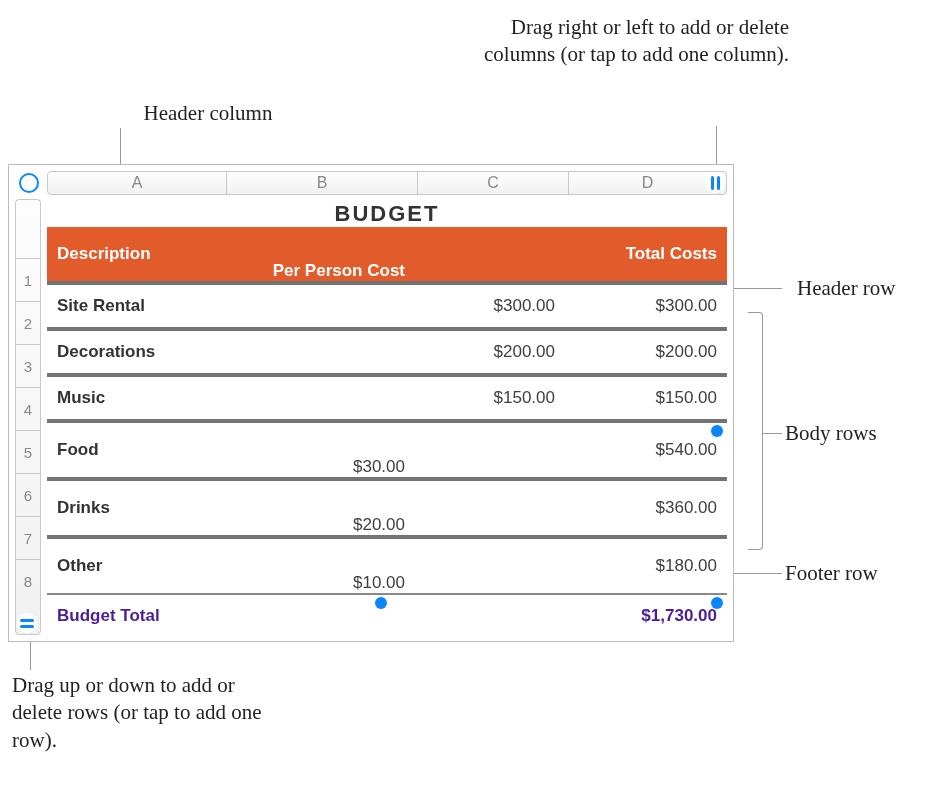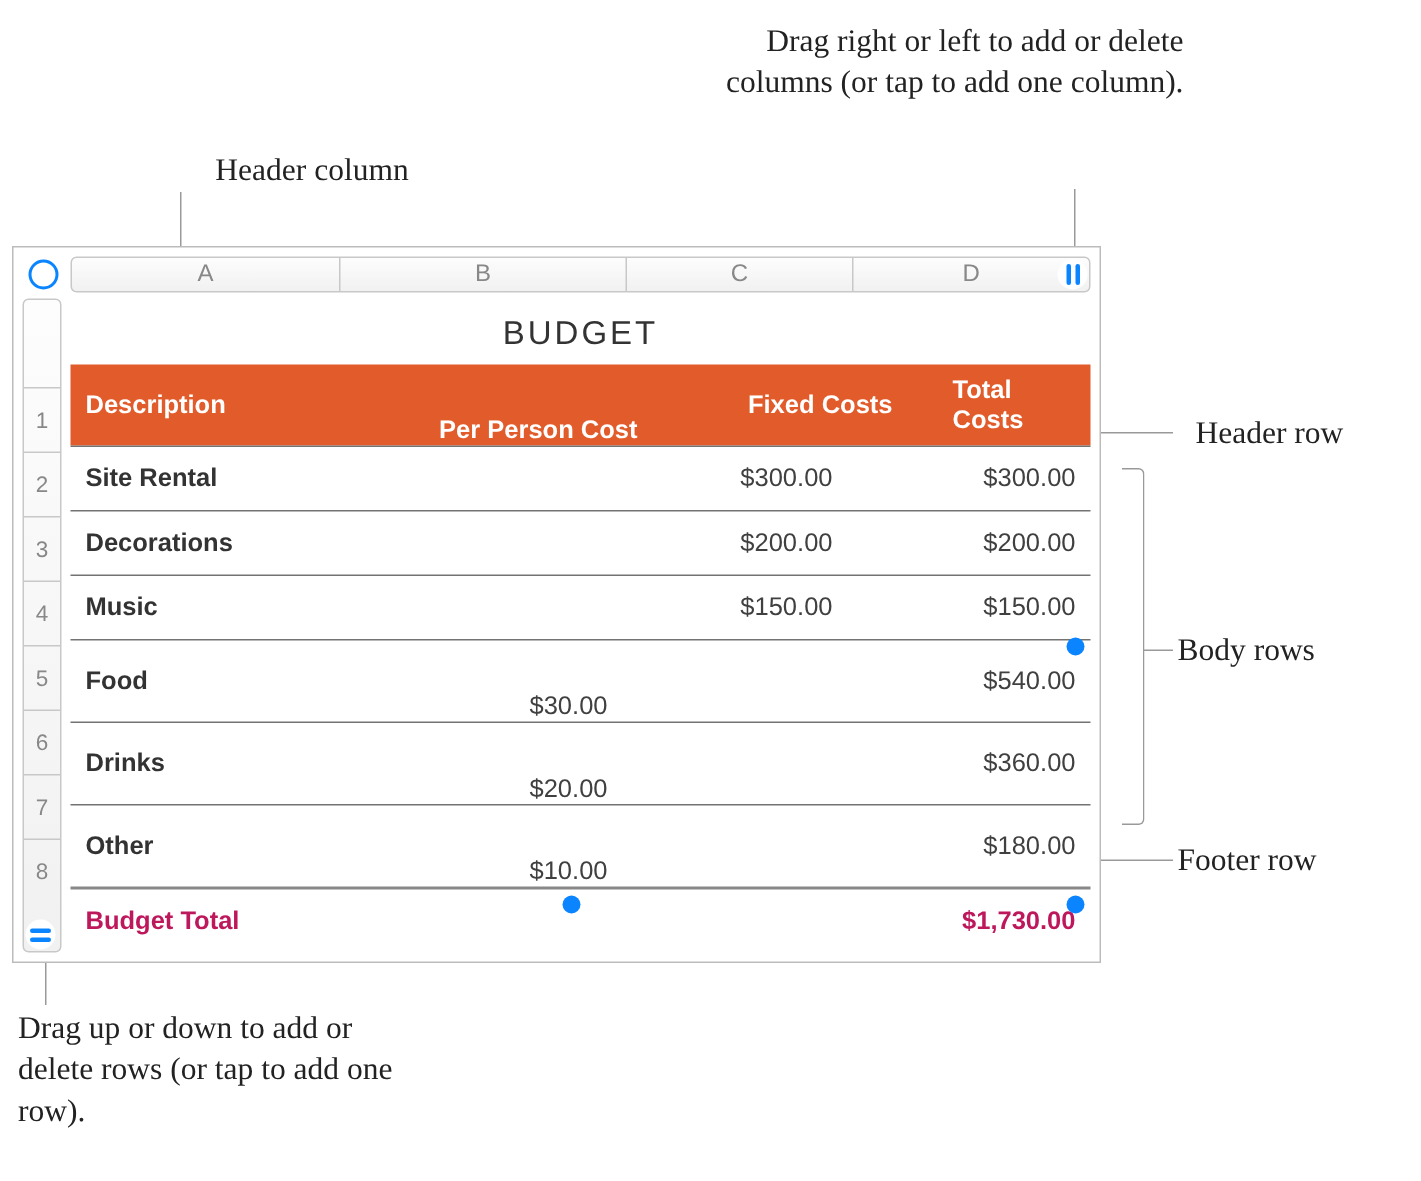--- a/index.html
+++ b/index.html
@@ -187,25 +187,25 @@
     flex-direction: column;
   }
   .grid .title-row {
     height: 58px;
     display: flex;
     align-items: center;
     justify-content: center;
     font-size: 22px;
     letter-spacing: 2px;
     color: #333;
-    font-weight: 400;
+    font-weight: 700;
   }
   .grid .row {
     display: flex;
-    border-top: 1px solid #737373;
+    border-top: 4px solid #737373;
     flex: 0 0 42px;
   }
   .grid .row.footer {
     border-top: 2px solid #888;
   }
   .grid .cell {
     padding: 0 10px;
     display: flex;
     align-items: center;
     font-size: 17px;
@@ -214,27 +214,26 @@
   }
   .cell.cA { flex: 0 0 178px; justify-content: flex-start; font-weight: 600; color: #333; }
   .cell.cB { flex: 0 0 190px; justify-content: flex-end; margin-top: 34px; }
   .cell.cC { flex: 0 0 150px; justify-content: flex-end; }
   .cell.cD { flex: 1 1 0;     justify-content: flex-end; }
 
   
   .grid .row.header {
     background: #e25c2b;
     border-top: none;
-    gap: 20px;
   }
   .grid .row.header .cell { color: #fff; font-weight: 700; }
   .grid .row.header .cell.cB,
   .grid .row.header .cell.cC,
   .grid .row.header .cell.cD { justify-content: flex-end; font-weight: 700; }
-  .grid .row.footer .cell { font-weight: 700; color: #be185d; }
+  .grid .row.footer .cell { font-weight: 700; color: #4c1d95; }
 
   
   .dot {
     position: absolute;
     width: 12px; height: 12px;
     background: #0a84ff;
     border-radius: 50%;
     z-index: 2;
   }
 </style>
@@ -290,21 +289,20 @@
     <div class="row-hdr-cell r">7</div>
     <div class="row-hdr-cell r">8</div>
   </div>
 
   <div class="grid">
     <div class="title-row">BUDGET</div>
 
     <div class="row header">
       <div class="cell cA">Description</div>
       <div class="cell cB">Per Person Cost</div>
-      <div class="cell cC">Fixed Costs</div>
       <div class="cell cD">Total Costs</div>
     </div>
 
     <div class="row">
       <div class="cell cA">Site Rental</div>
       <div class="cell cB"></div>
       <div class="cell cC">$300.00</div>
       <div class="cell cD">$300.00</div>
     </div>
     <div class="row">

